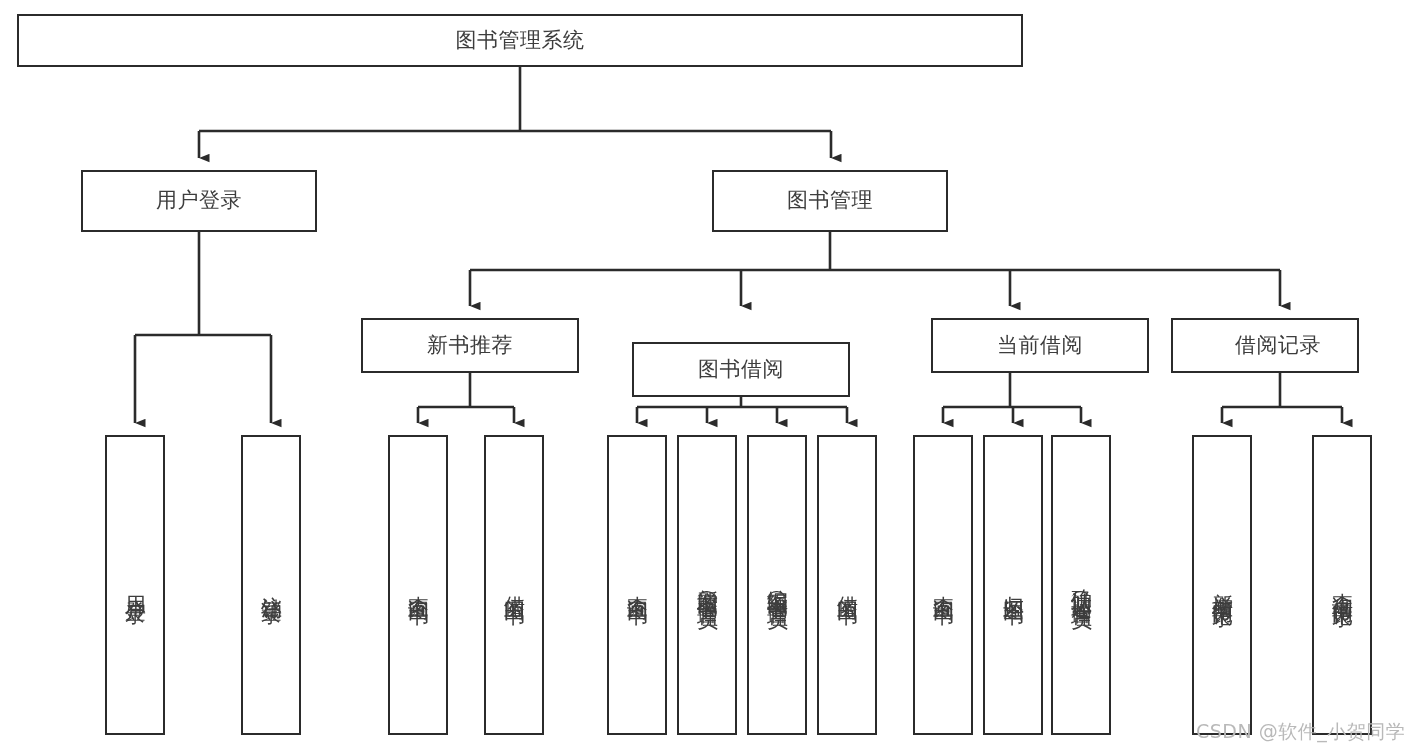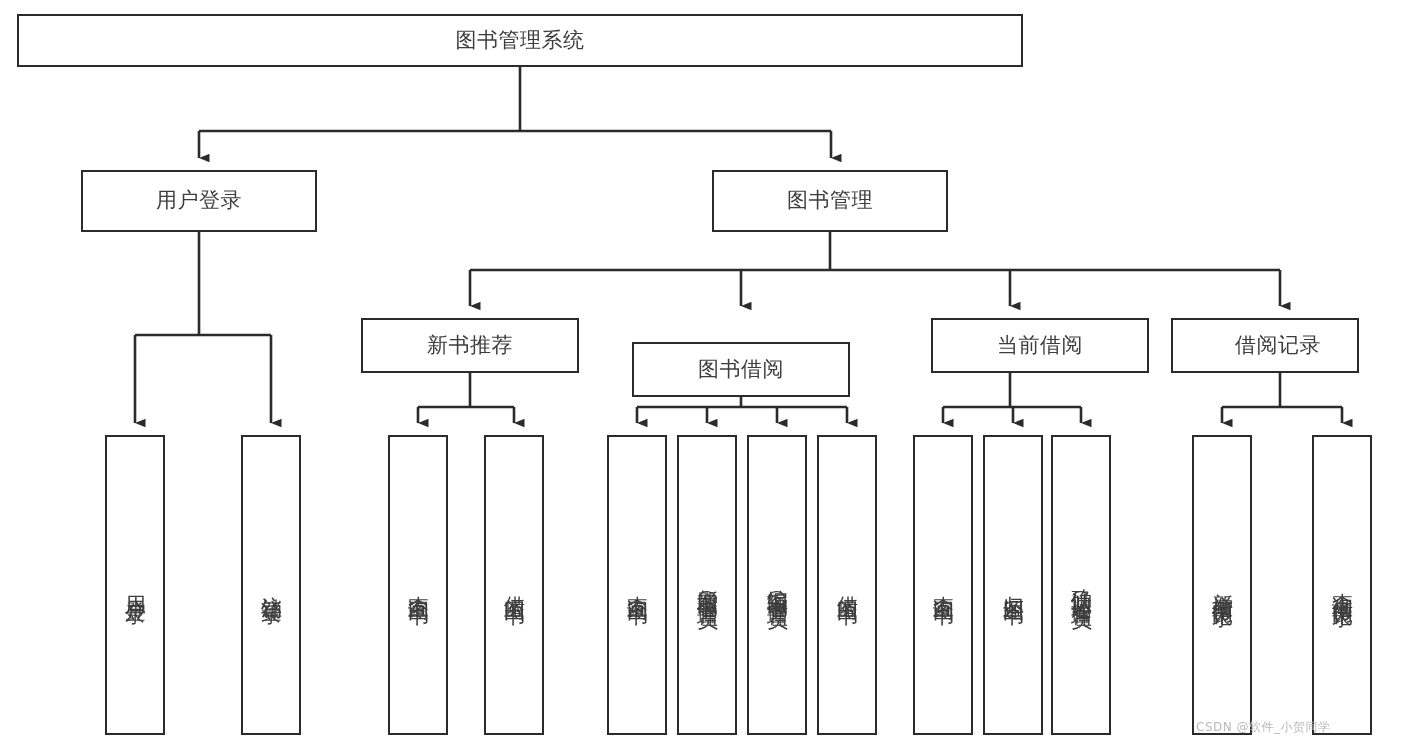--- a/index.html
+++ b/index.html
@@ -49,21 +49,21 @@
     text-orientation: upright;
     font-size: 21px;
     color: #3d3d3d;
     letter-spacing: 3px;
     line-height: 1;
     white-space: nowrap;
     font-family: "DejaVu Sans", "Liberation Sans", sans-serif;
   }
   .watermark {
     position: absolute;
-    font-size: 12px;
+    font-size: 19px;
     color: #b9b9b9;
     white-space: nowrap;
     font-family: "DejaVu Sans", "Liberation Sans", sans-serif;
     letter-spacing: 0.5px;
   }
 </style>
 </head>
 <body>
 
 <div id="diagram-root">

